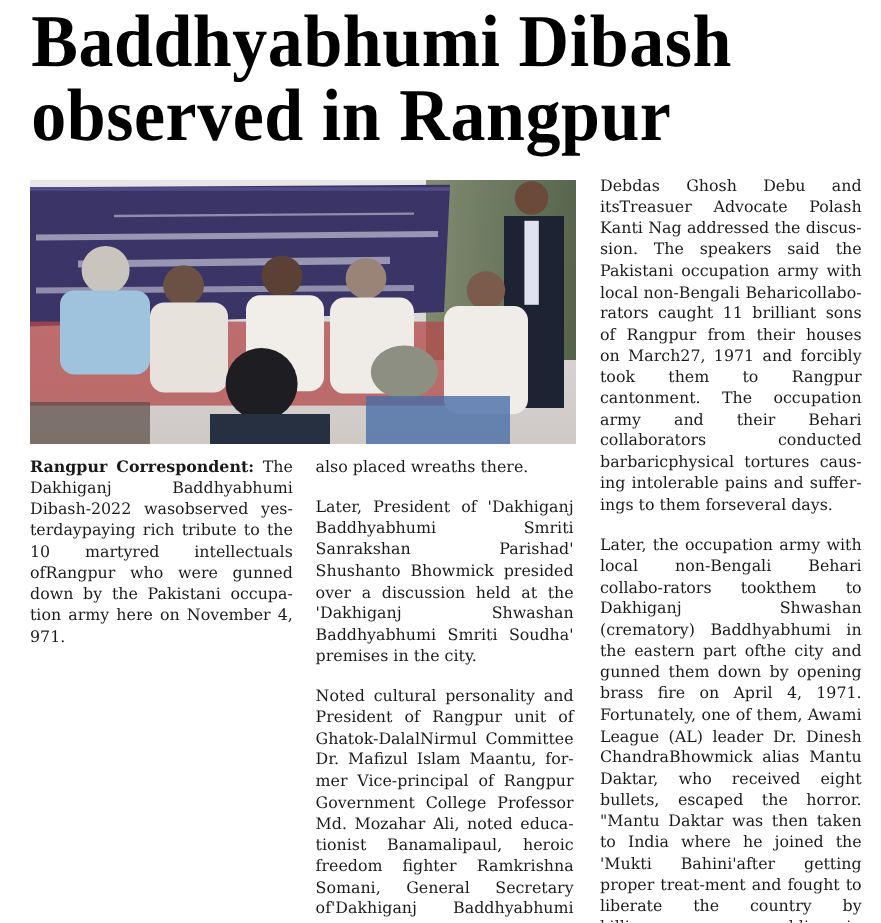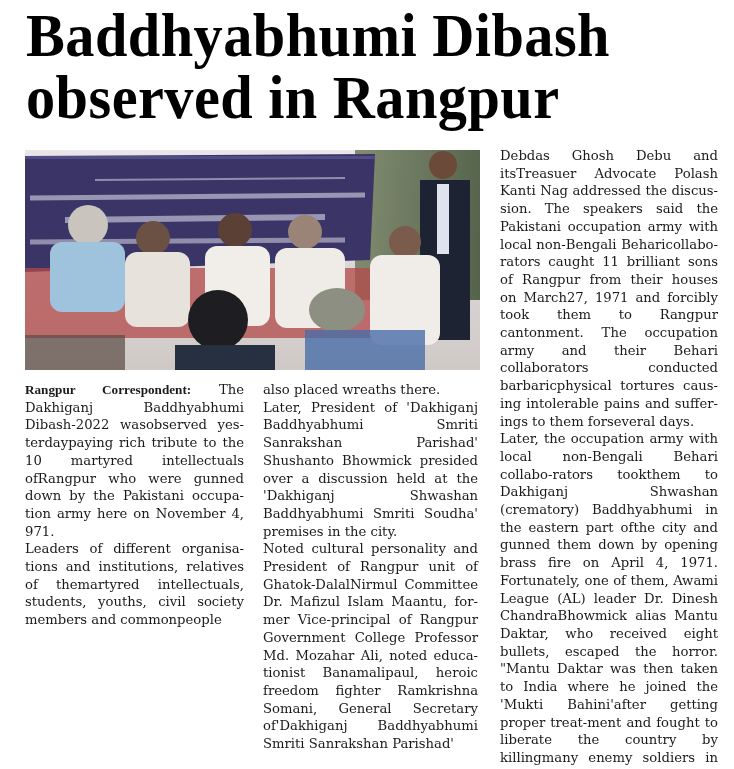--- a/index.html
+++ b/index.html
@@ -15,25 +15,25 @@
     position:absolute; left:25px; top:150px; width:455px; height:220px;
     overflow:hidden; background:#c9c2bd;
   }
   .photo svg { display:block; }
   .col {
     position:absolute; font-family:"DejaVu Serif", serif; font-size:13.2px;
     line-height:17.7px; color:#1a1a1a; text-align:justify;
     hyphens:manual;
   }
   .col p { margin:0; }
-  .col p + p { margin-top:0; }
+  .col p + p { margin-top:16px; }
   .c1 { left:25px; top:381px; width:219px; }
   .c2 { left:263px; top:381px; width:215px; }
   .c3 { left:500px; top:147px; width:218px; }
-  .dateline { font-weight:bold;font-family:Liberation Serif, serif; }
+  .dateline { font-weight:bold; }
   .para { text-indent:0; }
 </style>
 </head>
 <body>
 
 <div class="headline">
   <div>Baddhyabhumi Dibash</div>
   <div>observed in Rangpur</div>
 </div>
 
@@ -79,21 +79,20 @@
     <circle cx="193" cy="170" r="30" fill="#1e1e22"></circle>
     <rect x="150" y="195" width="100" height="25" fill="#273041"></rect>
     <ellipse cx="312" cy="160" rx="28" ry="22" fill="#8d8f82"></ellipse>
     <rect x="280" y="180" width="120" height="40" fill="#4a6ea8" opacity="0.8"></rect>
     <rect x="0" y="185" width="100" height="35" fill="#5a4a45" opacity="0.7"></rect>
   </svg>
 </div>
 
 <div class="col c1">
   <p class="para"><span class="dateline">Rangpur Correspondent:</span><span> The Dakhiganj Baddhyabhumi Dibash-2022 wasobserved yes-terdaypaying rich tribute to the 10 martyred intellectuals ofRangpur who were gunned down by the Pakistani occupa-tion army here on November 4, 971.</span></p>
-  <p class="para">Leaders of different organisa-tions and institutions, relatives of themartyred intellectuals, students, youths, civil society members and commonpeople</p>
 </div>
 
 <div class="col c2">
   <p class="para">also placed wreaths there.</p>
   <p class="para">Later, President of 'Dakhiganj Baddhyabhumi Smriti Sanrakshan Parishad' Shushanto Bhowmick presided over a discussion held at the 'Dakhiganj Shwashan Baddhyabhumi Smriti Soudha' premises in the city.</p>
   <p class="para">Noted cultural personality and President of Rangpur unit of Ghatok-DalalNirmul Committee Dr. Mafizul Islam Maantu, for-mer Vice-principal of Rangpur Government College Professor Md. Mozahar Ali, noted educa-tionist Banamalipaul, heroic freedom fighter Ramkrishna Somani, General Secretary of'Dakhiganj Baddhyabhumi Smriti Sanrakshan Parishad'</p>
 </div>
 
 <div class="col c3">
   <p class="para">Debdas Ghosh Debu and itsTreasuer Advocate Polash Kanti Nag addressed the discus-sion. The speakers said the Pakistani occupation army with local non-Bengali Beharicollabo-rators caught 11 brilliant sons of Rangpur from their houses on March27, 1971 and forcibly took them to Rangpur cantonment. The occupation army and their Behari collaborators conducted barbaricphysical tortures caus-ing intolerable pains and suffer-ings to them forseveral days.</p>

